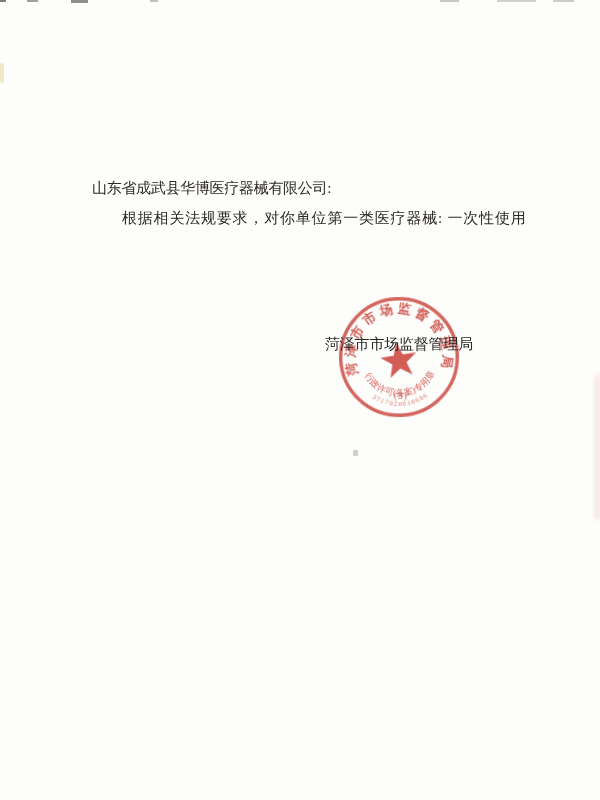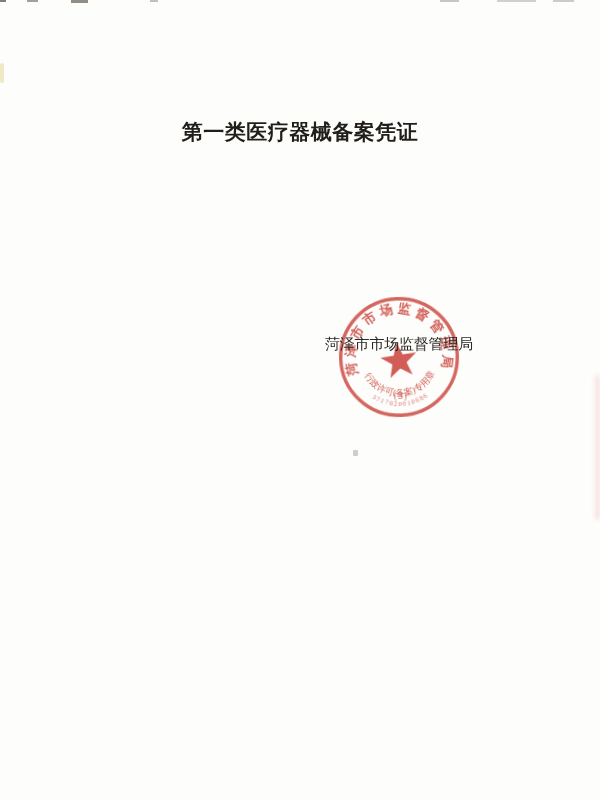--- a/index.html
+++ b/index.html
@@ -52,22 +52,23 @@
   <div class="artifact speck-b"></div>
   <div class="artifact speck-c"></div>
   <div class="artifact speck-d"></div>
   <div class="artifact speck-e"></div>
   <div class="artifact speck-f"></div>
   <div class="artifact speck-g"></div>
   <div class="artifact edge-yellow"></div>
   <div class="artifact gray-speck"></div>
   <div class="artifact pink-smudge"></div>
 
-  <h1 class="doc-title">第一类医疗器械备案凭证</h1>
 
+  <p class="line line-recipient">山东省成武县华博医疗器械有限公司:</p>
+  <p class="line line-body1">根据相关法规要求，对你单位第一类医疗器械: 一次性使用</p>
 
   <svg class="seal" viewBox="0 0 124 124" width="124" height="124">
     <defs>
       <path id="arc-top" d="M 20.7 77.1 A 44 44 0 1 1 103.3 77.1" fill="none"></path>
       <path id="arc-purpose" d="M 28.2 81.5 A 39 39 0 0 0 95.8 81.5" fill="none"></path>
       <path id="arc-serial" d="M 30.5 99.5 A 49 49 0 0 0 93.5 99.5" fill="none"></path>
     </defs>
     <circle cx="62" cy="62" r="58.3" fill="none" stroke="#c5332a" stroke-width="3.4" stroke-opacity="0.85"></circle>
     <polygon transform="rotate(-7 62 66)" points="62,47 66.5,59.9 80.1,60.1 69.2,68.3 73.2,81.4 62,73.6 50.8,81.4 54.8,68.3 43.9,60.1 57.5,59.9" fill="#c5332a" fill-opacity="0.9"></polygon>
     <text font-size="13" letter-spacing="4" fill="#c5332a" fill-opacity="0.9" font-weight="bold">

